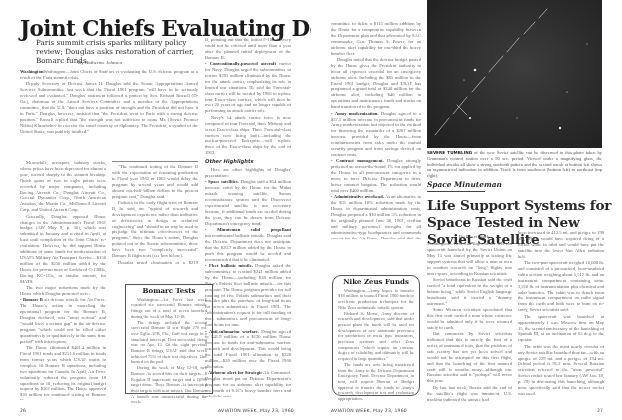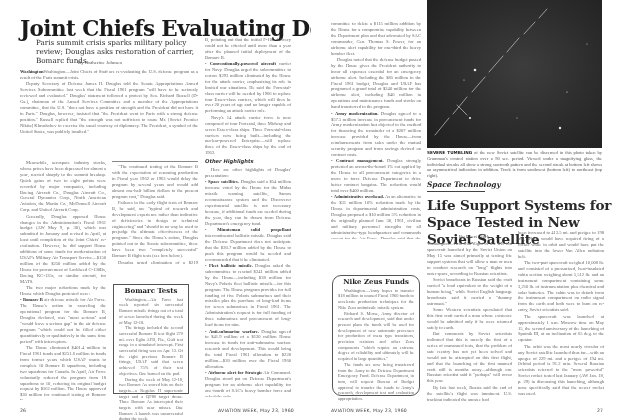--- a/index.html
+++ b/index.html
@@ -90,21 +90,21 @@
     <p>The House eliminated $401.4 million in Fiscal 1961 funds and $251.6 million in funds from former years which USAF wants to complete 10 Bomarc B squadrons, including two squadrons for Canada. In April, Air Force voluntarily reduced the program from 18 squadrons to 10, reducing its original budget request by $561 million. The House approved $30 million for continued testing of Bomarc B.</p>
   </div>
 
   <div class="rule" style="left:112px; top:161px; width:86px;"></div>
   <div class="col" style="left:112px; top:164px; width:86px; height:100px;">
     <p>"The continued testing of the Bomarc B with the expectation of resuming production in Fiscal year 1962 or 1963 would delay the program by several years and would add almost one-half billion dollars to the present program cost," Douglas said.</p>
     <p>Failures in the early flight tests of Bomarc B, he said, are "typical of research and development experience rather than indicative of deficiencies in design or technical engineering" and "should in no way be used to prejudge the ultimate effectiveness of the program." Since the House's action, Douglas pointed out to the Senate subcommittee, there have been two "completely successful" Bomarc B flight tests (see box below).</p>
     <p>Douglas urged elimination of a $219 million increase made by the House for purchase of 50 F-106s in lieu of Bomarc</p>
   </div>
 
-  <div class="box" style="left:113px; top:284px; width:76px; height:110px;">
+  <div class="box" style="left:125px; top:284px; width:88px; height:110px;">
     <div class="box-title">Bomarc Tests</div>
     <p>Washington—Air Force last week reported six successful Bomarc missile firings out of a total of seven launched during the week of May 12-18.</p>
     <p>The firings included the second successful Bomarc B test flight 270 mi. over Eglin AFB, Fla., Gulf test range in a simulated intercept. First successful firing was on Apr. 13. Of the eight previous Bomarc B firings, USAF said that seven achieved 75% of their test objectives. One burned on the pad.</p>
     <p>During the week of May 12-18, two Bomarc As scored hits on their targets—a Regulus II supersonic target and a QF80 target drone. Three Bomarc As intercepted their targets with near misses. One Bomarc A launch was unsuccessful during the week.</p>
   </div>
 
   <div class="col" style="left:205px; top:37px; width:86px; height:360px;">
     <p class="noindent">B, pointing out that the initial F-106 delivery could not be effected until more than a year after the planned initial deployment of the Bomarc B.</p>
     <p class="noindent">• <b>Conventionally-powered aircraft</b><span> carrier for Navy. Douglas urged the subcommittee to restore $293 million eliminated by the House for the attack carrier, emphasizing its role in limited war situations. He said the Forrestal-class carrier will be needed by 1966 to replace four Essex-class carriers, which will then be over 20 years of age and no longer capable of performing an attack carrier role.</span></p>
     <p>Navy's 14 attack carrier force is now composed of four Forrestal, three Midway and seven Essex-class ships. Three Forrestal-class carriers now being built—including the nuclear-powered Enterprise—will replace three of the Essex-class ships by the end of 1962.</p>
@@ -157,21 +157,21 @@
         <circle cx="37" cy="80" r="0.6"></circle>
         <circle cx="140" cy="92" r="0.6"></circle>
         <circle cx="160" cy="44" r="0.5"></circle>
         <circle cx="90" cy="118" r="0.5"></circle>
       </g>
     </svg>
   </div>
 
   <div class="caption"><b>SEVERE TUMBLING</b><span> of the new Soviet satellite can be discerned in this photo taken by Grumman's control station over a 90 sec. period. Viewed under a magnifying glass, the individual streaks all show a strong sawtooth pattern and the second streak at bottom left shows an asymmetrical indication in addition. Track is from southwest (bottom left) to northeast (top right).</span></div>
 
-  <div class="section-label">Space Technology</div>
+  <div class="section-label">Space Minuteman</div>
   <div class="section-rule"></div>
   <div class="story-headline">Life Support Systems for Space Tested in New Soviet Satellite</div>
 
   <div class="byline" style="left:120px; top:234px; width:86px;">By Evert Clark</div>
 
   <div class="col" style="left:116px; top:241px; width:85px; height:160px;">
     <p class="noindent"><span>Washington—First trial flight of the five-ton spacecraft launched by the Soviet Union on May 15 was aimed primarily at testing life support systems that will allow a man or men to conduct research on "long" flights into outer space, according to Russian scientists.</span></p>
     <p>Soviet broadcasts in Russian said the craft carried "a load equivalent to the weight of a human being," while Soviet English language broadcasts said it carried a "dummy astronaut."</p>
     <p>Some Western scientists speculated that this first craft carried a man whose existence would be admitted only if he were returned safely to earth.</p>
     <p>But comments by Soviet scientists indicated that this is merely the first of a series of unmanned tests, that the problem of safe reentry has not yet been solved and would not be attempted on this first flight, and that the launching of the first manned craft still is months away—although one Russian scientist said it "perhaps" will occur this year.</p>

